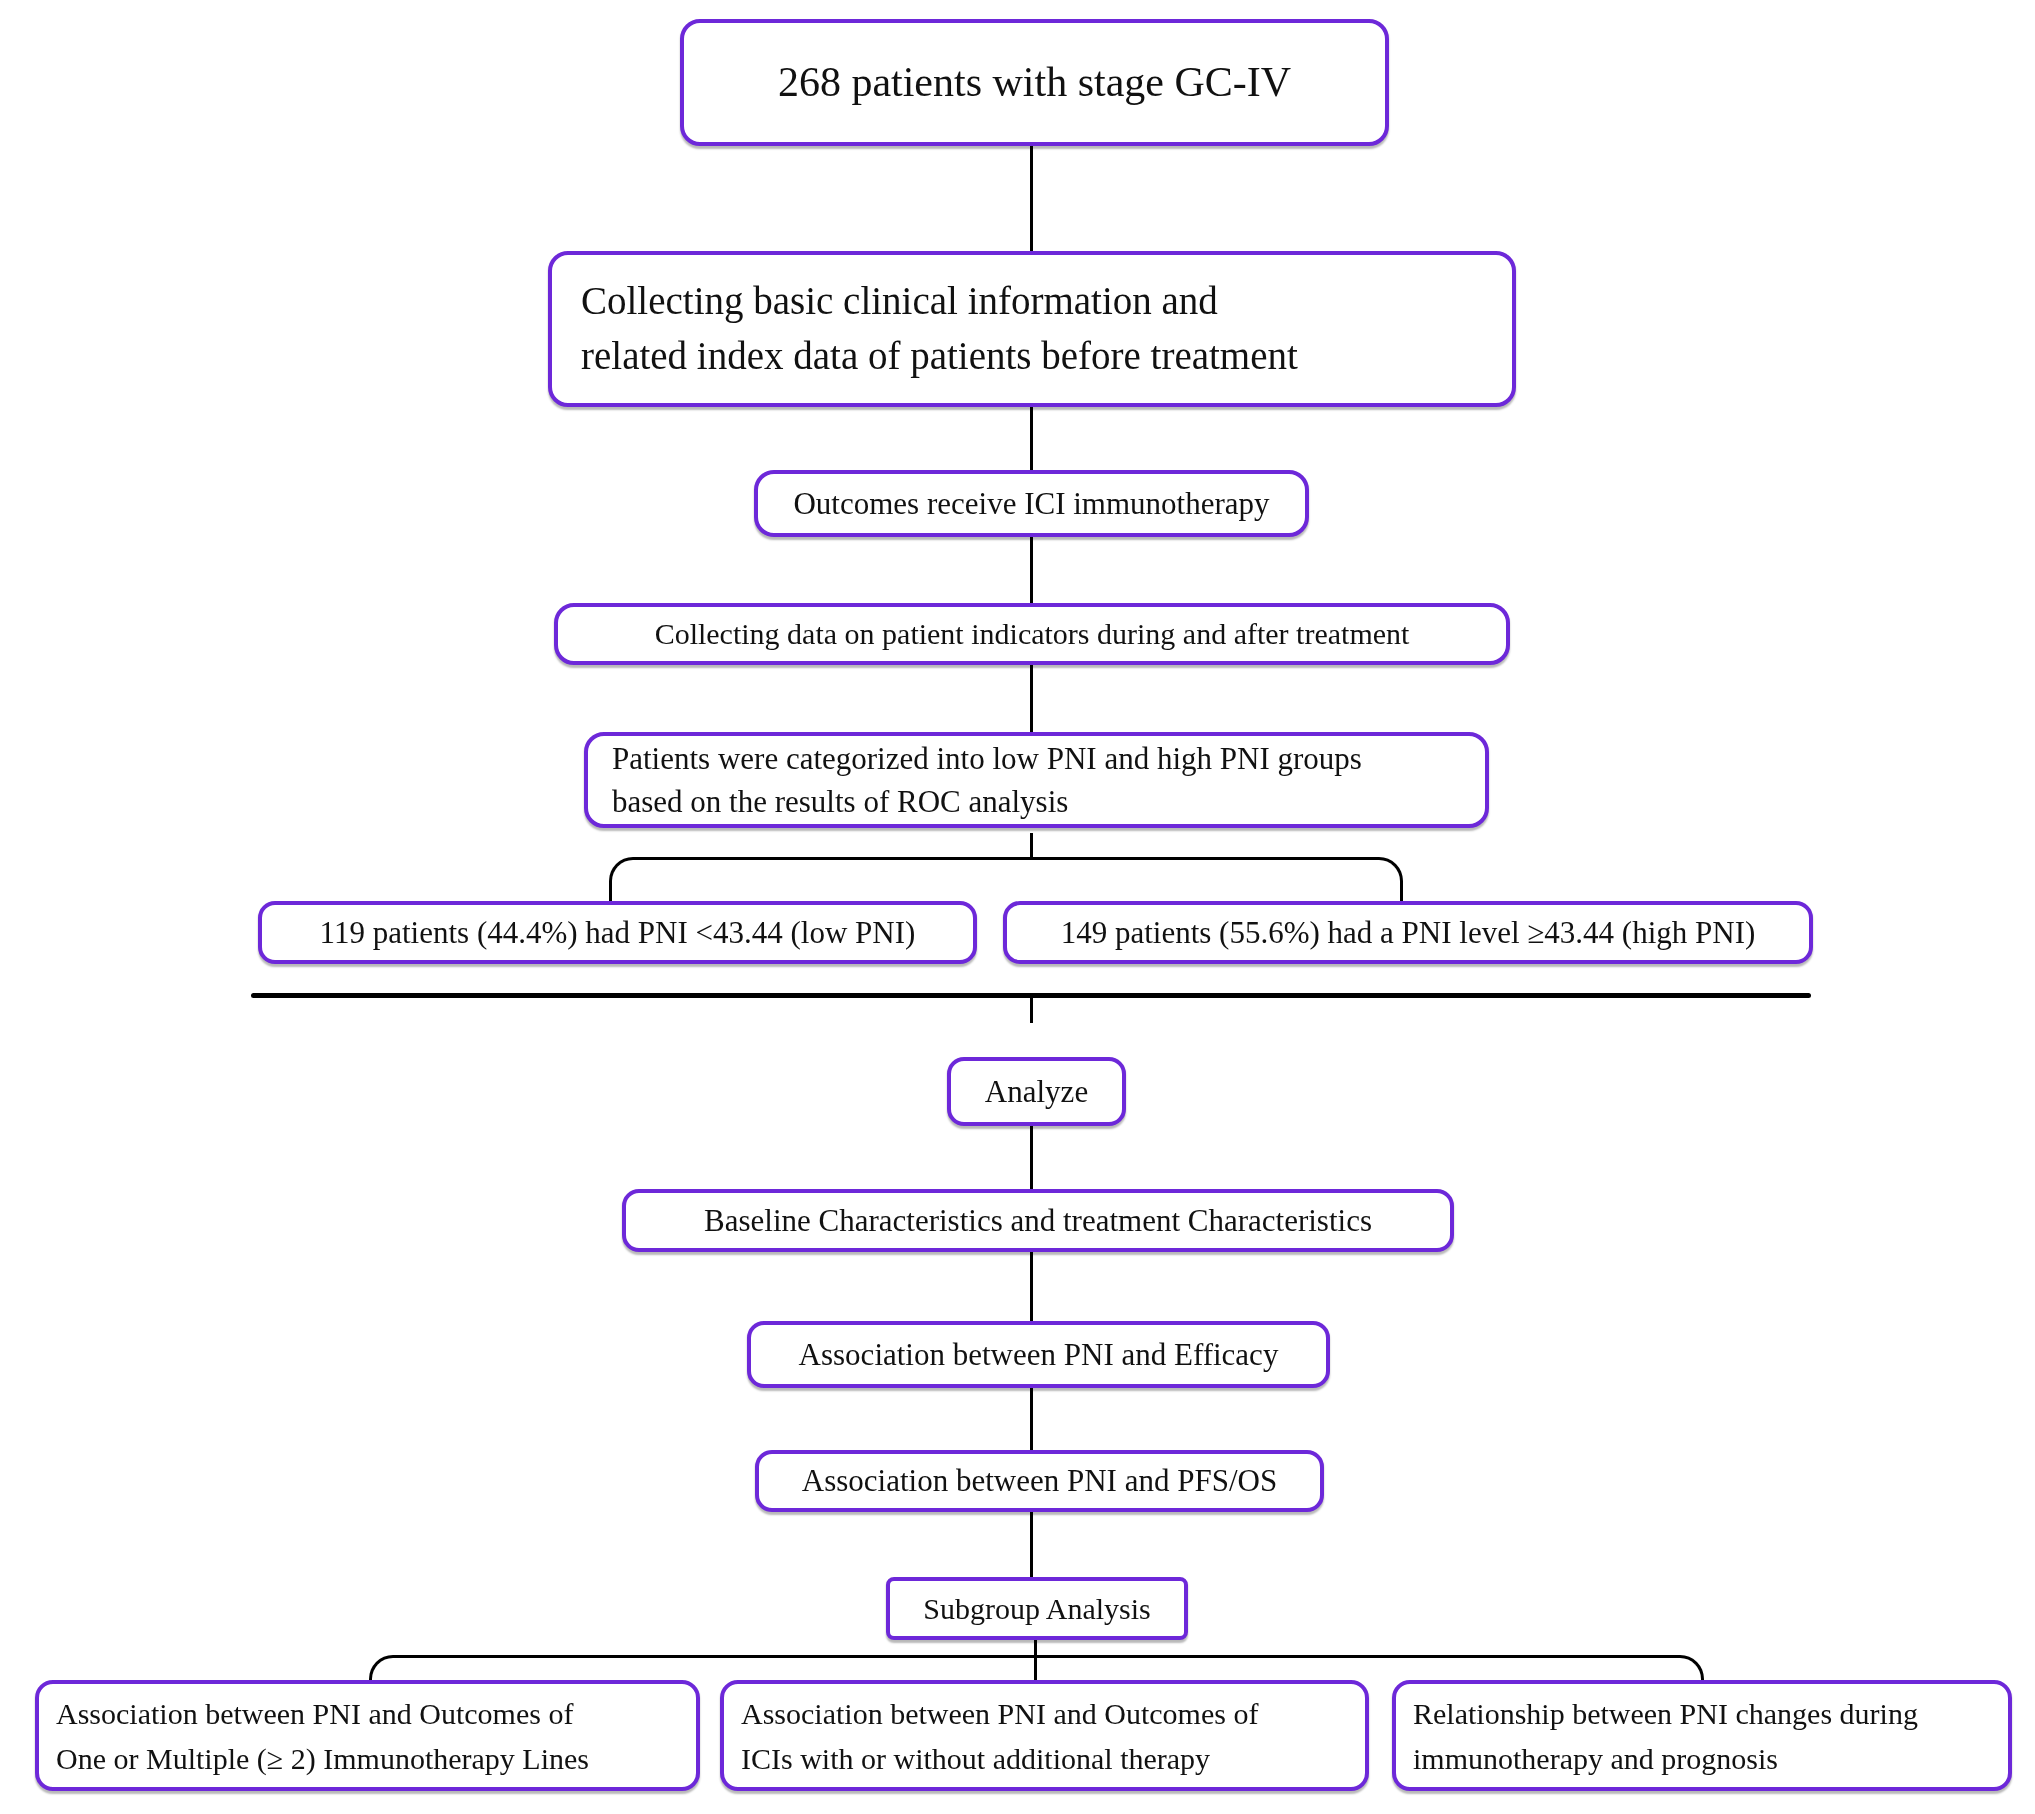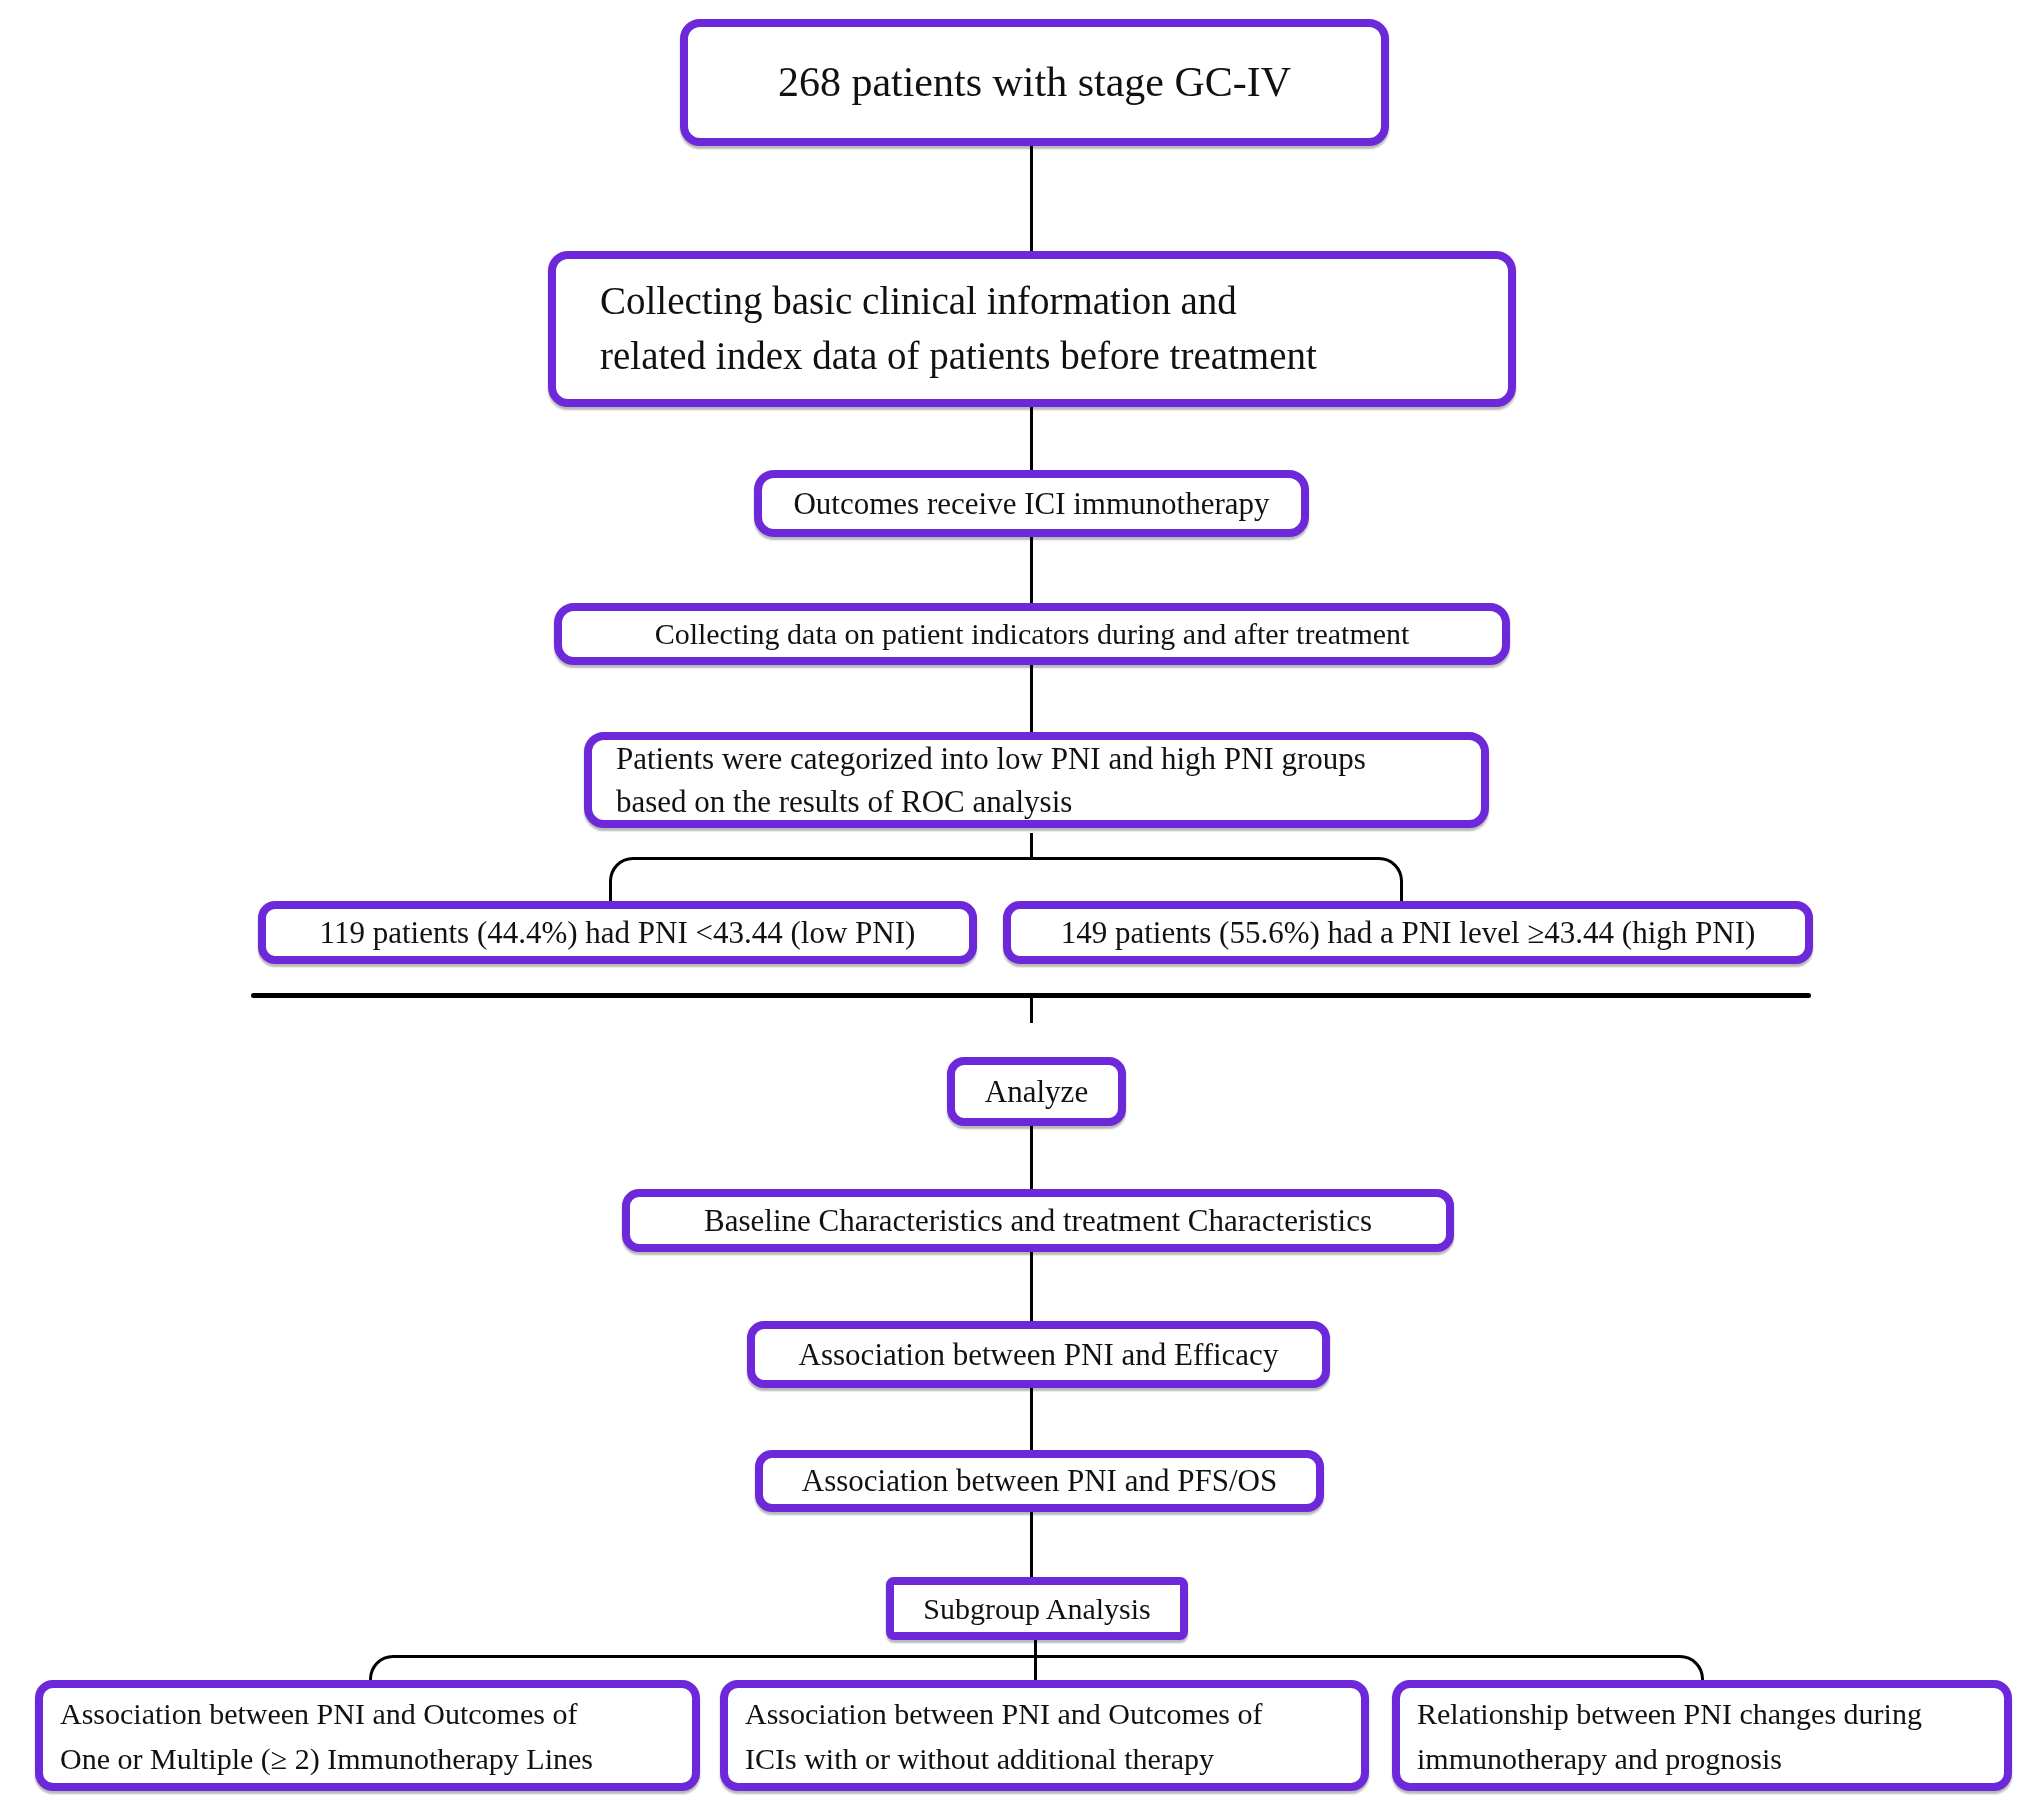--- a/index.html
+++ b/index.html
@@ -12,21 +12,21 @@
     width: 2035px;
     height: 1815px;
     background: #ffffff;
     font-family: "Liberation Serif", "DejaVu Serif", serif;
     color: #111111;
   }
   .box {
     position: absolute;
     box-sizing: border-box;
     background: #ffffff;
-    border: 8px solid #6d28d9;
+    border: 4px solid #6d28d9;
     border-radius: 20px;
     display: flex;
     align-items: center;
     justify-content: center;
     text-align: center;
     line-height: 1.4;
     box-shadow: 0 2.5px 2px rgba(0,0,0,0.28);
     z-index: 2;
   }
   .box.left-text {
@@ -78,21 +78,21 @@
   <div class="vline" style="left:1030px; top:1382px; height:69px;"></div>
   <div class="vline" style="left:1030px; top:1512px; height:67px;"></div>
   <div class="vline" style="left:1034px; top:1640px; height:41px;"></div>
 
   <div class="bracket" style="left:369px; top:1655px; width:1335px; height:26px;"></div>
 
   <div class="box" style="left:680px; top:18.6px; width:709px; height:127px; font-size:42px;">
     <span>268 patients with stage GC-IV</span>
   </div>
 
-  <div class="box left-text" style="left:548px; top:251px; width:968px; height:156px; font-size:39px; padding-left:44px;">
+  <div class="box left-text" style="left:548px; top:251px; width:968px; height:156px; font-size:39px; padding-left:29px;">
     <div class="lines">
       <div>Collecting basic clinical information and</div>
       <div>related index data of patients before treatment</div>
     </div>
   </div>
 
   <div class="box" style="left:754px; top:470px; width:555px; height:67px; font-size:31px;">
     <span>Outcomes receive ICI immunotherapy</span>
   </div>
 

